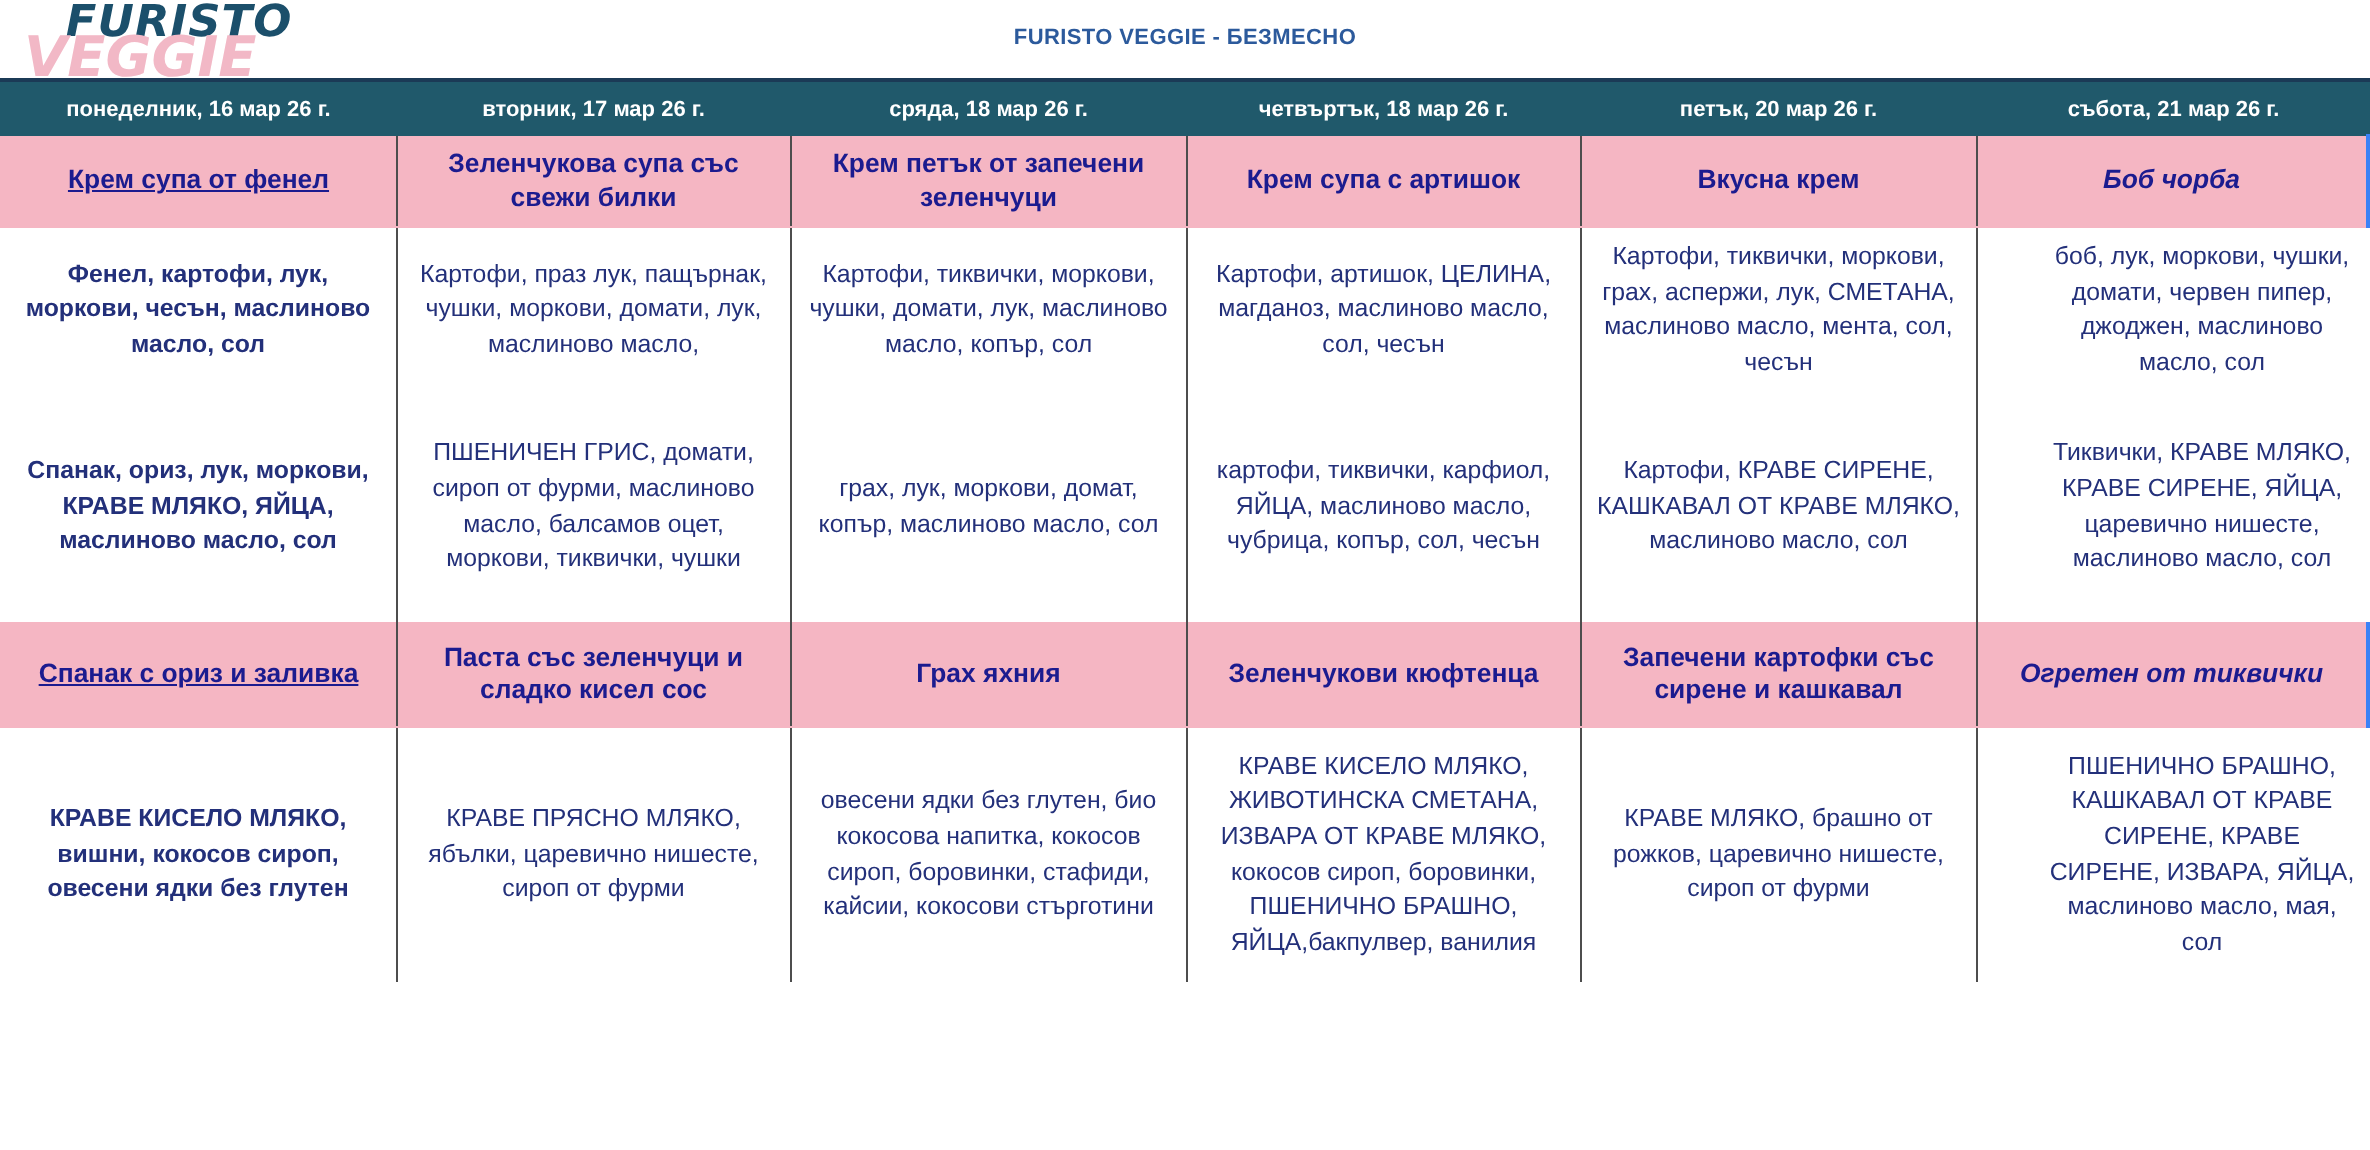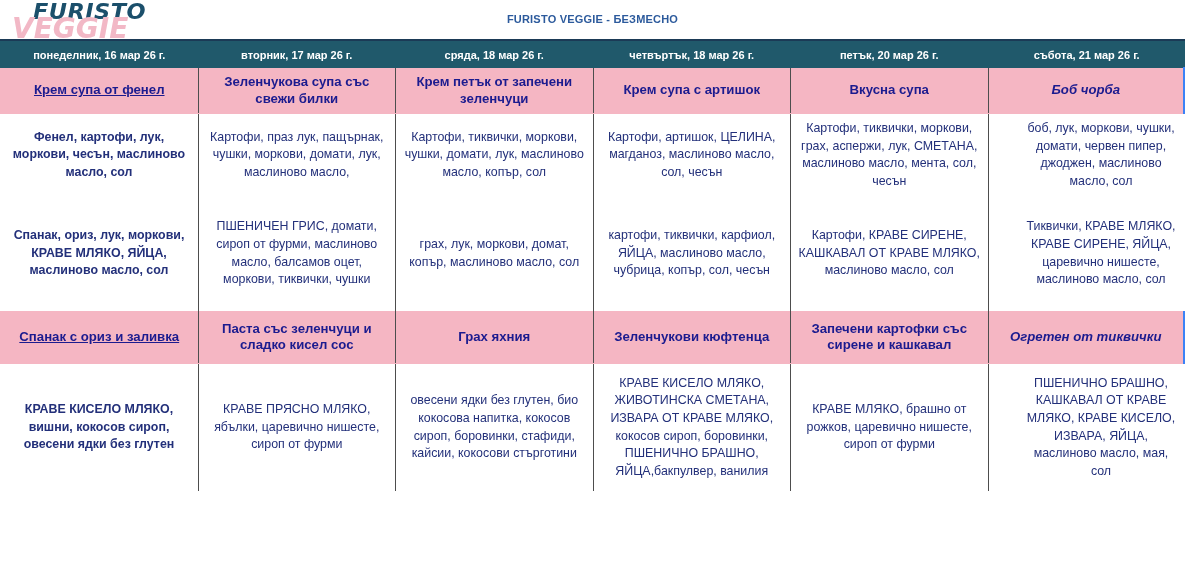--- a/index.html
+++ b/index.html
@@ -155,21 +155,21 @@
       <th class="day">събота, 21 мар 26 г.</th>
     </tr>
   </thead>
   <tbody>
 
     <tr class="row-soup">
       <td class="dish edge-left">Крем супа от фенел</td>
       <td class="dish">Зеленчукова супа със свежи билки</td>
       <td class="dish">Крем петък от запечени зеленчуци</td>
       <td class="dish">Крем супа с артишок</td>
-      <td class="dish">Вкусна супа</td>
+      <td class="dish">Вкусна крем</td>
       <td class="dish edge-right">Боб чорба</td>
     </tr>
     <tr class="row-soup">
       <td class="ing edge-left">Фенел, картофи, лук, моркови, чесън, маслиново масло, сол</td>
       <td class="ing">Картофи, праз лук, пащърнак, чушки, моркови, домати, лук, маслиново масло,</td>
       <td class="ing">Картофи, тиквички, моркови, чушки, домати, лук, маслиново масло, копър, сол</td>
       <td class="ing">Картофи, артишок, ЦЕЛИНА, магданоз, маслиново масло, сол, чесън</td>
       <td class="ing">Картофи, тиквички, моркови, грах, аспержи, лук, СМЕТАНА, маслиново масло, мента, сол, чесън</td>
       <td class="ing edge-right">боб, лук, моркови, чушки, домати,  червен пипер, джоджен, маслиново  масло, сол</td>
     </tr>
@@ -190,16 +190,16 @@
       <td class="dish">Запечени картофки със сирене и кашкавал</td>
       <td class="dish edge-right">Огретен от тиквички</td>
     </tr>
 
     <tr class="row-dess">
       <td class="ing edge-left">КРАВЕ КИСЕЛО МЛЯКО, вишни, кокосов сироп, овесени ядки без глутен</td>
       <td class="ing">КРАВЕ ПРЯСНО МЛЯКО, ябълки, царевично нишесте, сироп от фурми</td>
       <td class="ing">овесени ядки без глутен, био кокосова напитка, кокосов сироп, боровинки, стафиди, кайсии, кокосови стърготини</td>
       <td class="ing">КРАВЕ КИСЕЛО МЛЯКО, ЖИВОТИНСКА СМЕТАНА, ИЗВАРА ОТ КРАВЕ МЛЯКО, кокосов сироп, боровинки, ПШЕНИЧНО БРАШНО, ЯЙЦА,бакпулвер,  ванилия</td>
       <td class="ing">КРАВЕ МЛЯКО, брашно от рожков, царевично нишесте, сироп от фурми</td>
-      <td class="ing edge-right">ПШЕНИЧНО БРАШНО, КАШКАВАЛ ОТ КРАВЕ МЛЯКО, КРАВЕ КИСЕЛО, ИЗВАРА, ЯЙЦА, маслиново масло, мая, сол</td>
+      <td class="ing edge-right">ПШЕНИЧНО БРАШНО, КАШКАВАЛ ОТ КРАВЕ СИРЕНЕ, КРАВЕ СИРЕНЕ, ИЗВАРА, ЯЙЦА, маслиново масло, мая, сол</td>
     </tr>
   </tbody>
 </table>
 
 </body></html>

